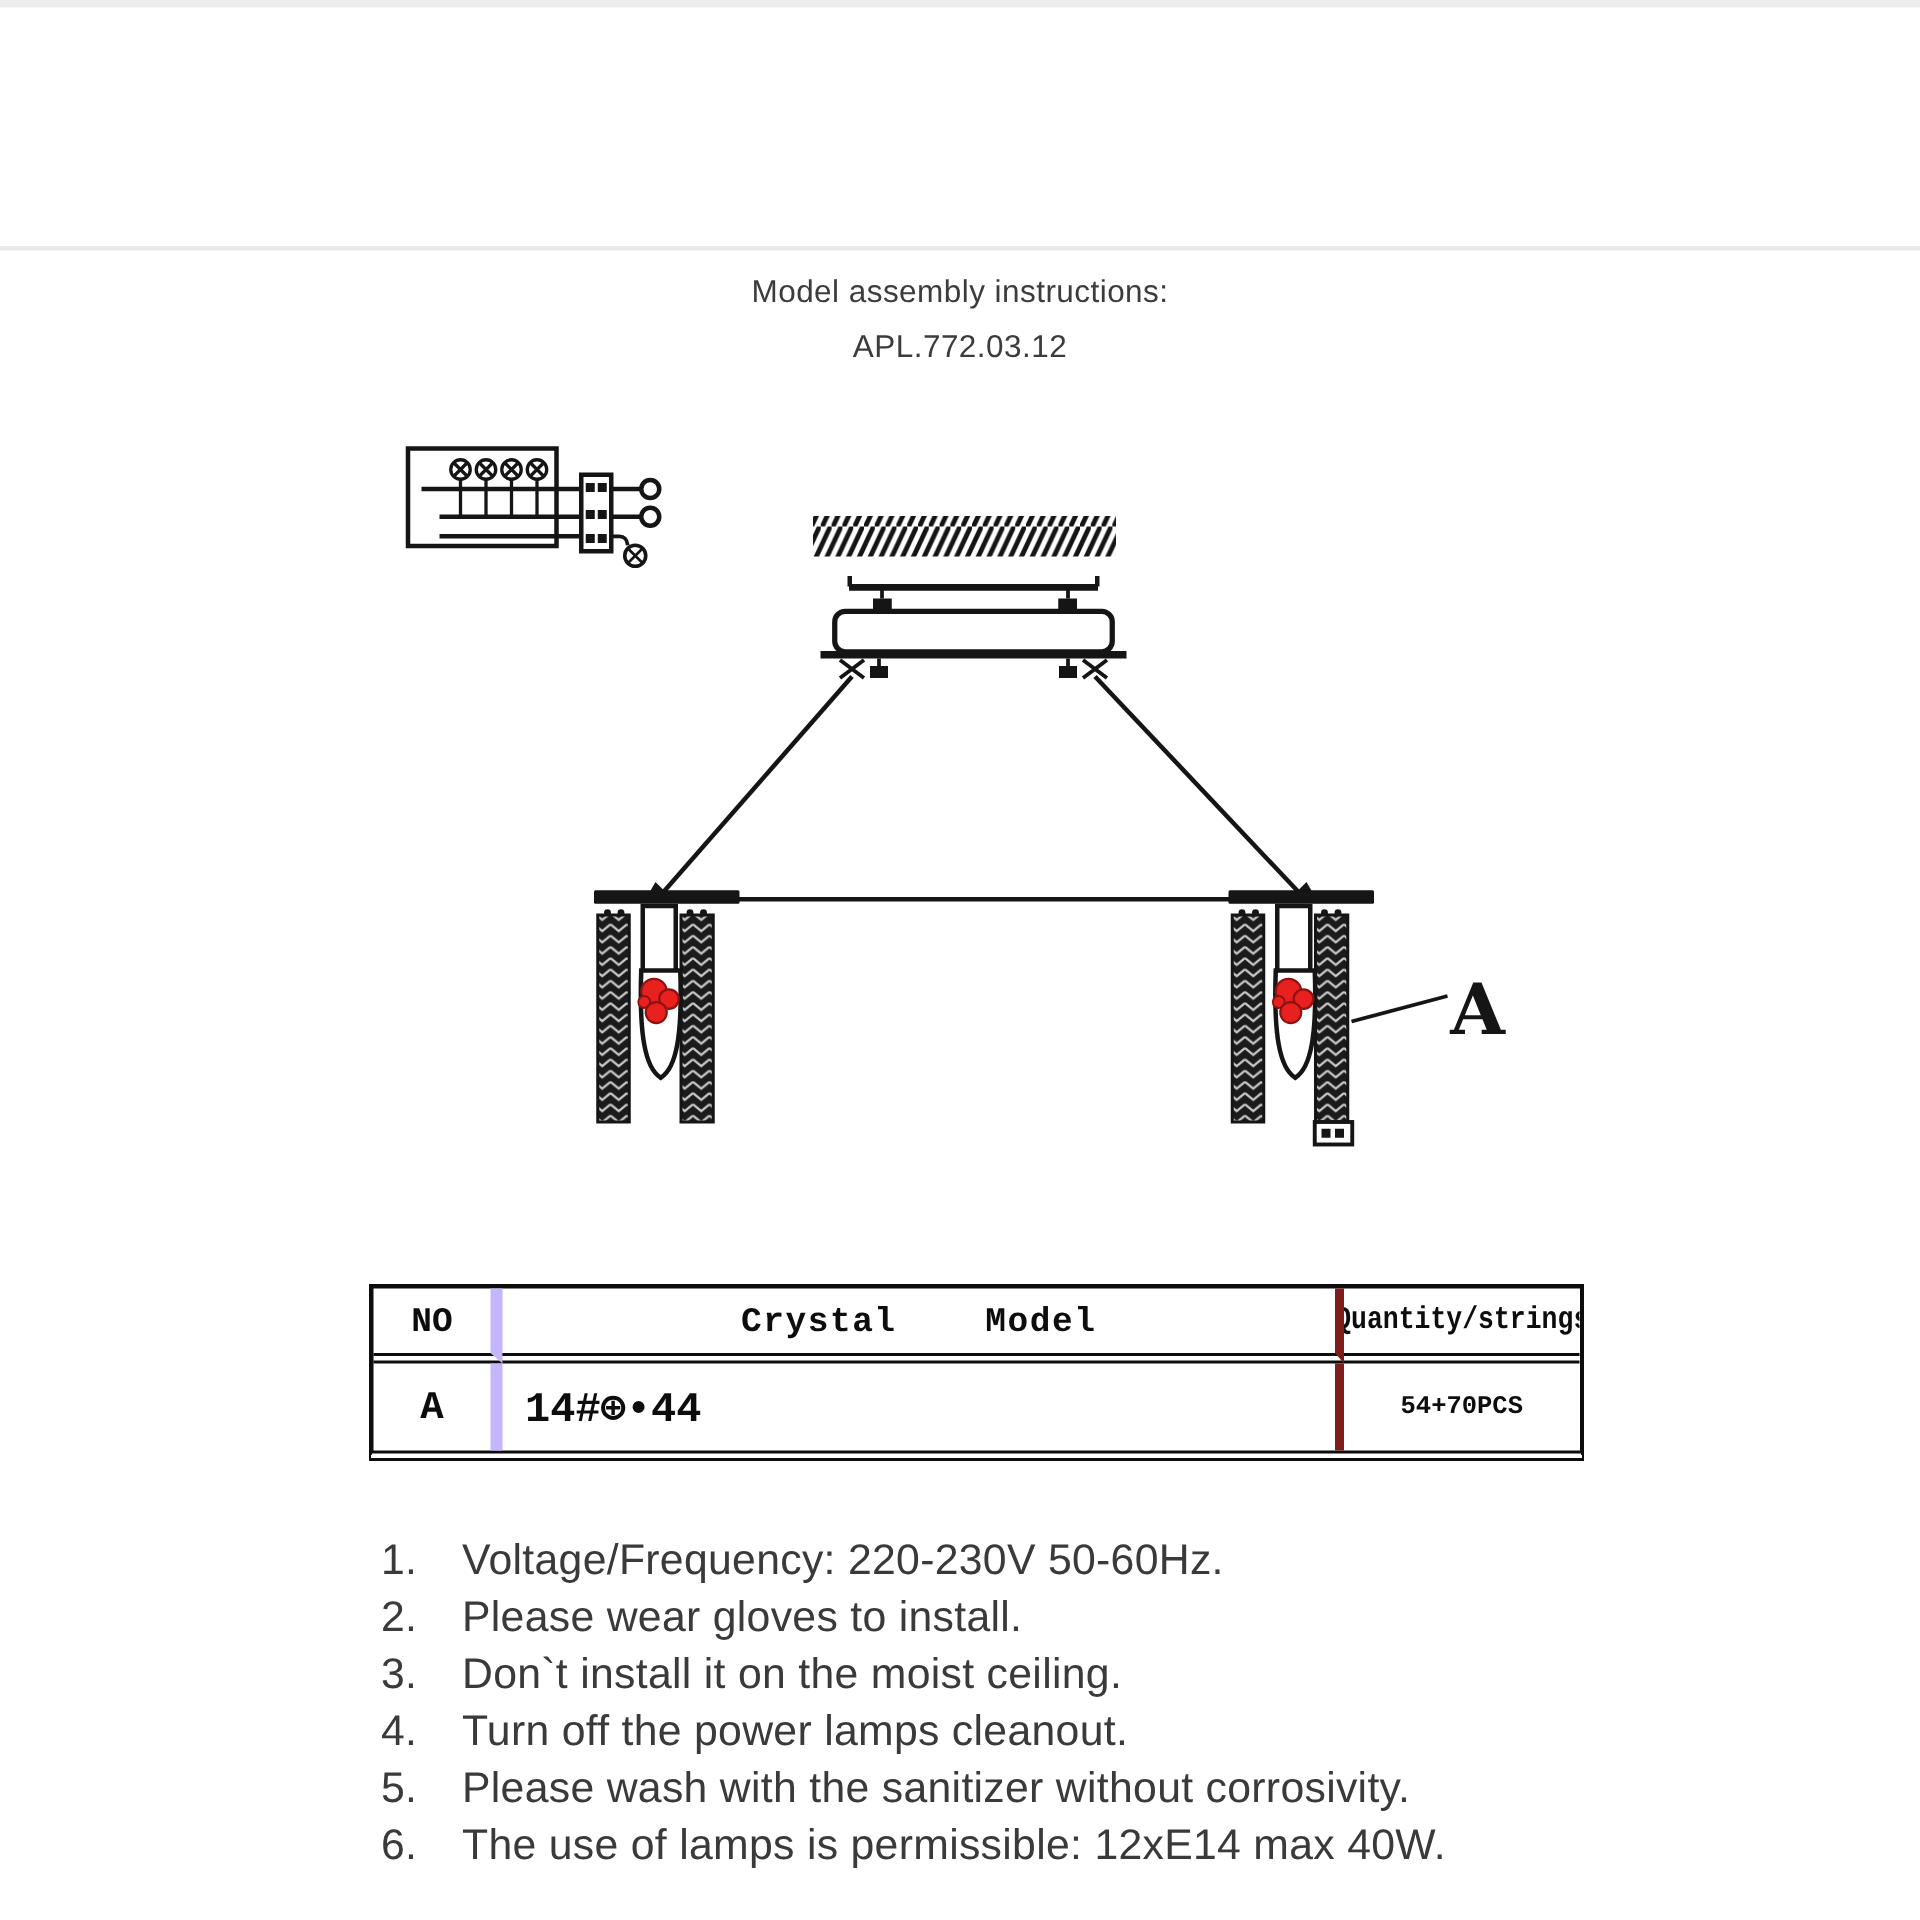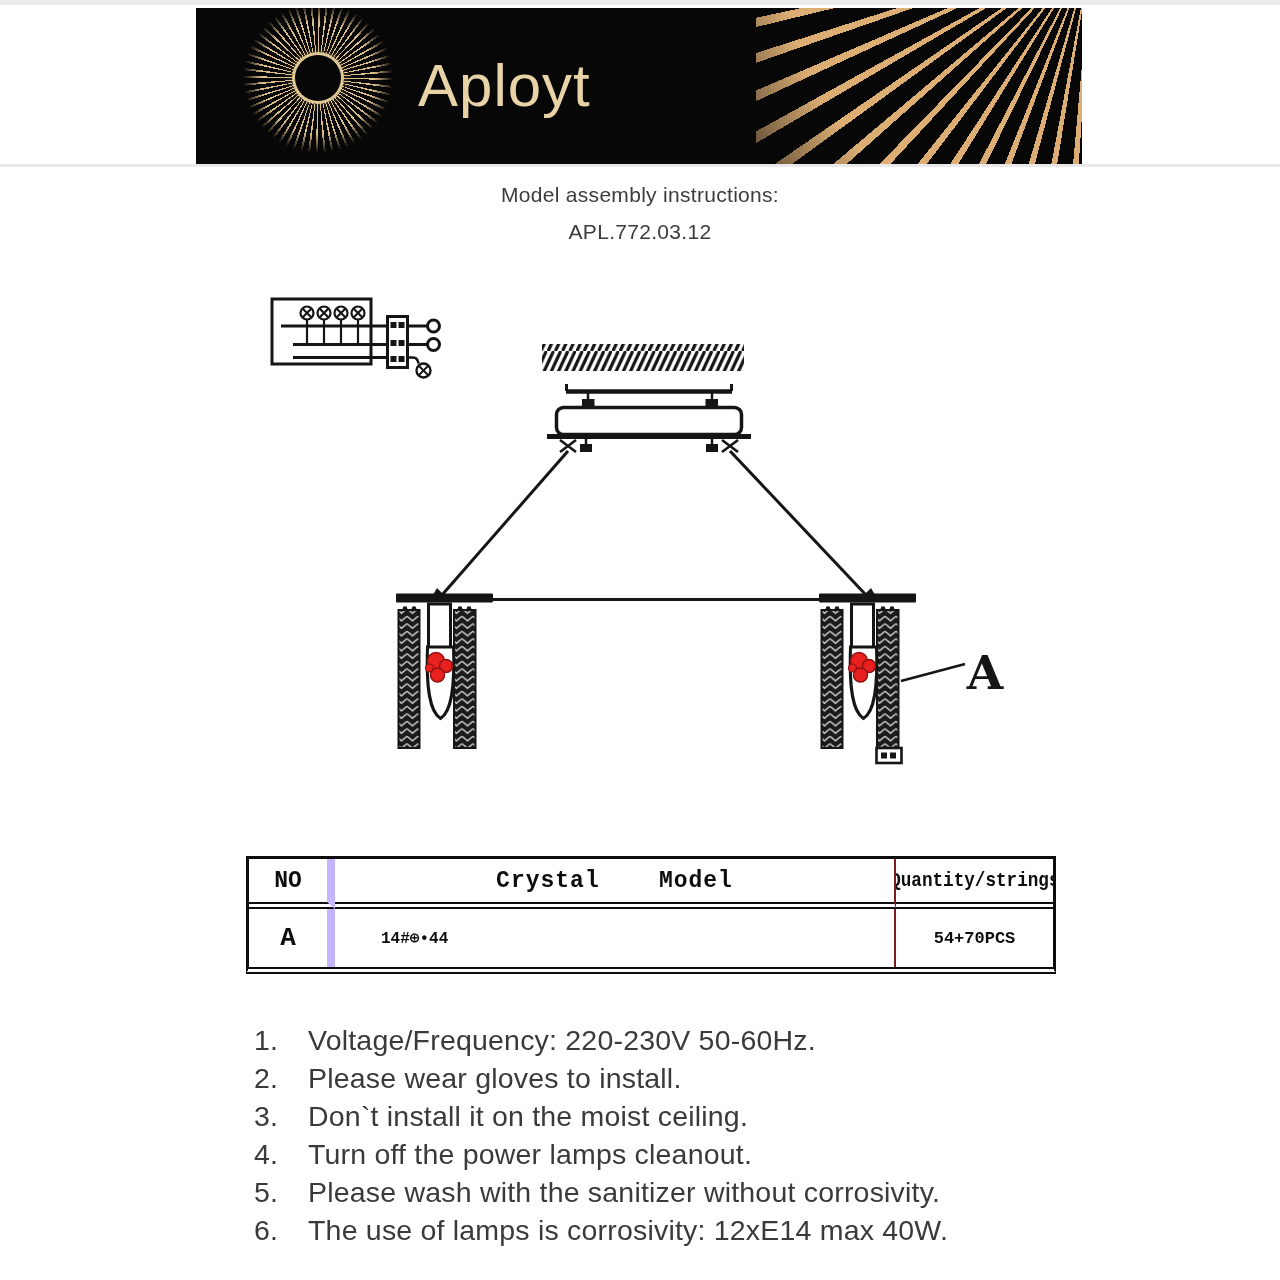--- a/index.html
+++ b/index.html
@@ -55,51 +55,44 @@
     font-family:"Liberation Mono","DejaVu Sans Mono",monospace;font-weight:bold;color:#0d0d0d;
     background:#ffffff;box-sizing:border-box;
   }
   .pt-cell{
     display:flex;align-items:center;justify-content:center;
     box-sizing:border-box;overflow:hidden;white-space:pre;
   }
   .pt-head{height:50px;border-bottom:7px double #0d0d0d;}
   .pt-body{height:58px;}
   .pt-col1{border-right:8px solid #c4b5fd;}
-  .pt-col2{border-right:2px solid #7f1d1d;}
+  .pt-col2{border-right:6px solid #7f1d1d;}
   .pt-no{font-size:23px;}
   .pt-model-h{font-size:23px;letter-spacing:1px;}
   .pt-qty-h{font-size:21px;transform:scaleX(.84);}
   .pt-a{font-size:26px;}
-  .pt-model{font-size:16px;justify-content:flex-start;padding-left:46px;}
+  .pt-model{font-size:28px;justify-content:flex-start;padding-left:15px;}
   .pt-qty{font-size:17px;}
 
   
   .instructions{
     position:absolute;left:254px;top:1026px;width:820px;
     color:#3a3a3a;font-size:28.5px;line-height:29px;font-weight:500;letter-spacing:.2px;
   }
   .instr-row{display:flex;margin-bottom:9px;}
   .instr-num{width:54px;flex-shrink:0;}
   .instr-text{flex:1;}
 </style>
 </head>
 <body>
 
 <div class="page">
   <div class="page-top-edge"></div>
   <div class="page-rule"></div>
 
-  <div class="banner">
-    <div class="starburst">
-      <div class="starburst-core"></div>
-    </div>
-    <div class="brand">Aployt</div>
-    <div class="corner-rays"></div>
-  </div>
 
   <div class="title-block">
     <div>Model assembly instructions:</div>
     <div>APL.772.03.12</div>
   </div>
 
   <svg class="diagram" viewBox="255 285 760 505" xmlns="http://www.w3.org/2000/svg">
     <defs>
       <pattern id="beads" width="11" height="7.5" patternUnits="userSpaceOnUse">
         <rect width="11" height="7.5" fill="#1b1b1b"></rect>
@@ -222,16 +215,16 @@
     <div class="instr-row">
       <span class="instr-num">4.</span>
       <span class="instr-text">Turn off the power lamps cleanout.</span>
     </div>
     <div class="instr-row">
       <span class="instr-num">5.</span>
       <span class="instr-text">Please wash with the sanitizer without corrosivity.</span>
     </div>
     <div class="instr-row">
       <span class="instr-num">6.</span>
-      <span class="instr-text">The use of lamps is corrosivity: 12xE14 max 40W.</span>
+      <span class="instr-text">The use of lamps is permissible: 12xE14 max 40W.</span>
     </div>
   </div>
 </div>
 
 </body></html>

